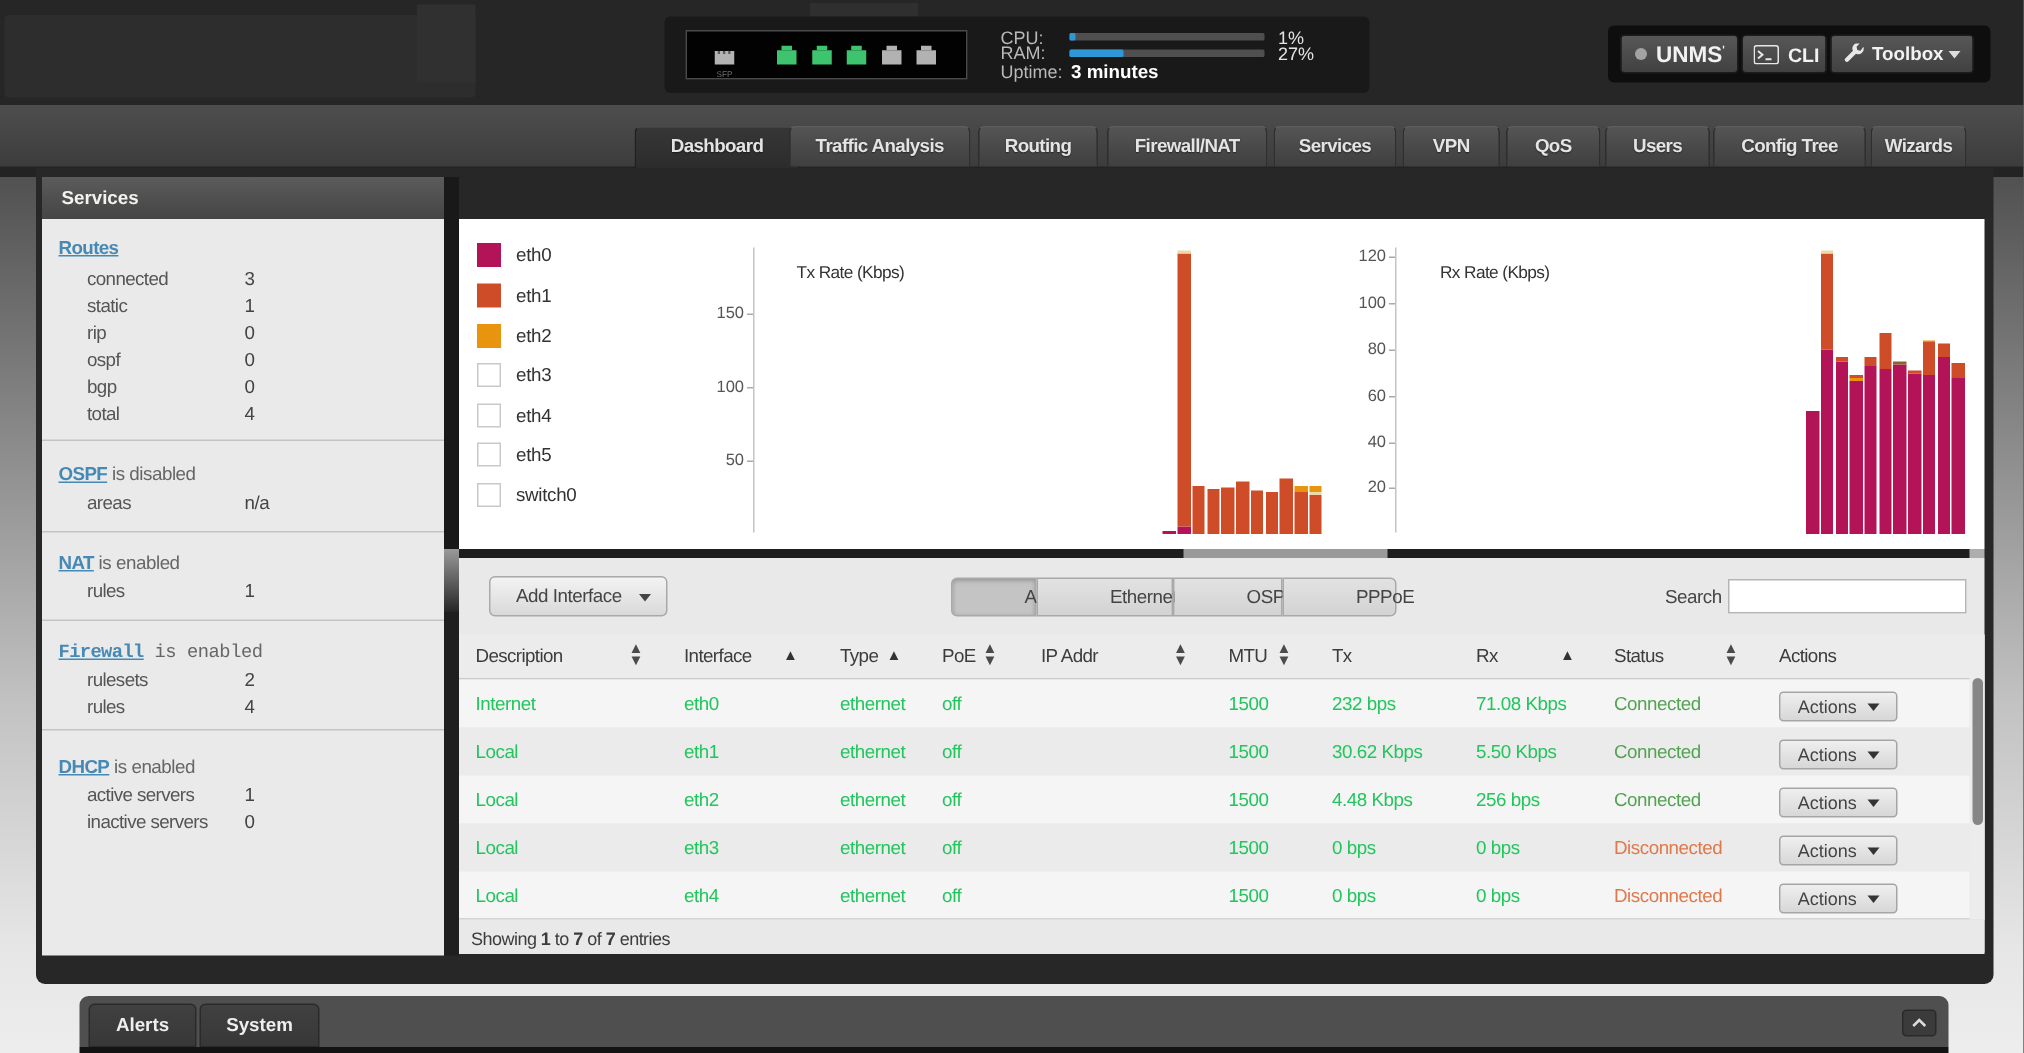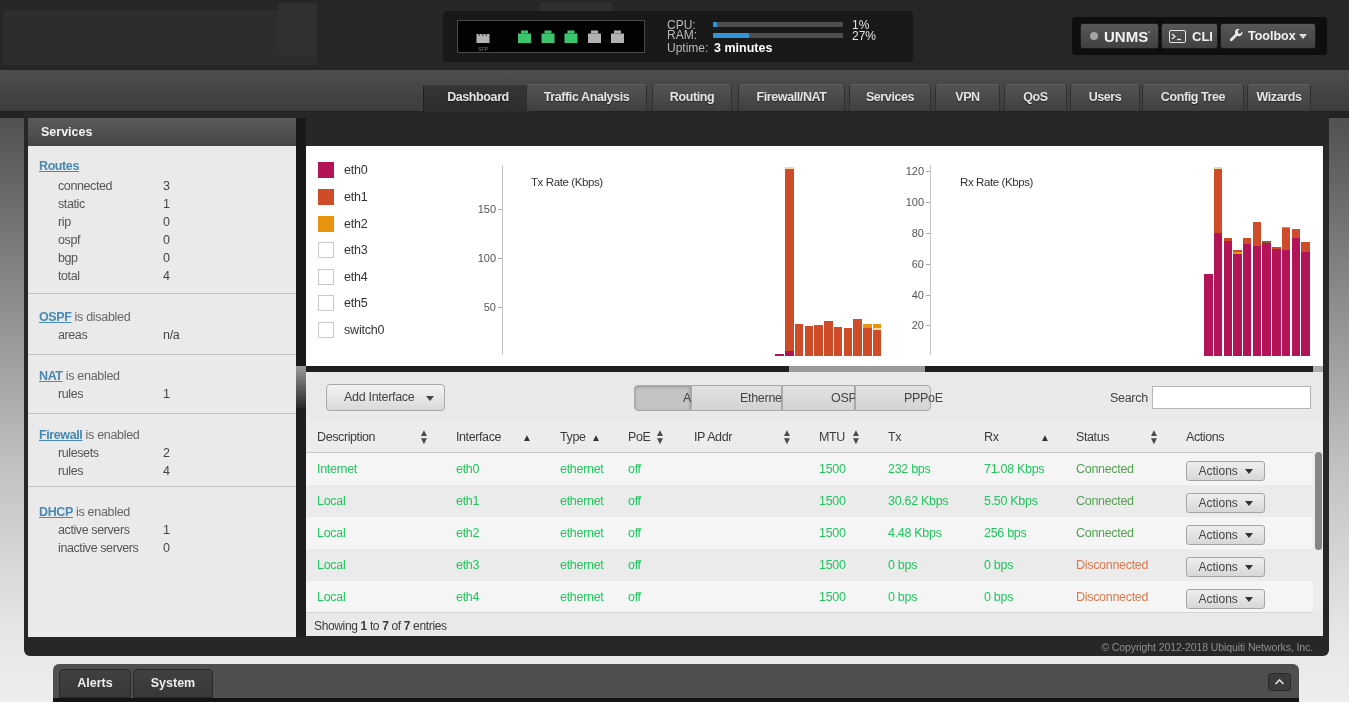--- a/index.html
+++ b/index.html
@@ -182,21 +182,21 @@
     <div class="sval" style="left:163px;top:269px;">4</div>
   <div class="ssep" style="top:293px;"></div>
   <div class="abs" style="left:39px;top:307px;"><span class="svclink">OSPF</span><span class="svcrest"> is disabled</span></div>
   <div class="srow" style="left:58px;top:328px;">areas</div>
     <div class="sval" style="left:163px;top:328px;">n/a</div>
   <div class="ssep" style="top:354px;"></div>
   <div class="abs" style="left:39px;top:366px;"><span class="svclink">NAT</span><span class="svcrest"> is enabled</span></div>
   <div class="srow" style="left:58px;top:387px;">rules</div>
     <div class="sval" style="left:163px;top:387px;">1</div>
   <div class="ssep" style="top:413px;"></div>
-  <div class="abs" style="left:39px;top:425px;"><span class="svclink">Firewall</span><span class="svcrest"> is enabled</span></div>
+  <div class="abs" style="left:39px;top:425px;font-family:Liberation Mono, monospace;"><span class="svclink">Firewall</span><span class="svcrest"> is enabled</span></div>
   <div class="srow" style="left:58px;top:446px;">rulesets</div>
     <div class="sval" style="left:163px;top:446px;">2</div>
   <div class="srow" style="left:58px;top:464px;">rules</div>
     <div class="sval" style="left:163px;top:464px;">4</div>
   <div class="ssep" style="top:486px;"></div>
   <div class="abs" style="left:39px;top:502px;"><span class="svclink">DHCP</span><span class="svcrest"> is enabled</span></div>
   <div class="srow" style="left:58px;top:523px;">active servers</div>
     <div class="sval" style="left:163px;top:523px;">1</div>
   <div class="srow" style="left:58px;top:541px;">inactive servers</div>
     <div class="sval" style="left:163px;top:541px;">0</div>
@@ -379,21 +379,20 @@
       <div class="td orange" style="left:1076px;top:590px;">Disconnected</div>
       <div class="abtn" style="left:1186px;top:589px;">Actions&nbsp;&nbsp;<span class="caret" style="border-top-color:#333;"></span></div>
     </div>
 
   <div class="abs showbar"></div>
   <div class="abs" style="left:314px;top:619px;font-size:12px;letter-spacing:-0.35px;color:#3c3c3c;">Showing <b>1</b> to <b>7</b> of <b>7</b> entries</div>
 
   <div class="abs" style="left:1313px;top:423px;width:10px;height:190px;background:#ececec;"></div>
   <div class="abs" style="left:1315px;top:452px;width:7px;height:98px;background:#868686;border-radius:3.5px;"></div>
 
-  <div class="abs copy" style="left:0;top:641px;width:1313px;text-align:right;">© Copyright 2012-2018 Ubiquiti Networks, Inc.</div>
 
   <div class="abs fbar"></div>
   <div class="fbtn" style="left:59px;width:72px;">Alerts</div>
   <div class="fbtn" style="left:133px;width:80px;">System</div>
   <div class="abs" style="left:1268px;top:673px;width:23px;height:18px;background:#3b3b3b;border:1px solid #2a2a2a;border-radius:3px;box-sizing:border-box;"><svg width="21" height="16" viewBox="0 0 21 16">
         <path d="M6.5,10 L10.5,6 L14.5,10" fill="none" stroke="#dcdcdc" stroke-width="1.7"></path>
       </svg></div>
   <div class="abs fstrip"></div>
 </div>
 

